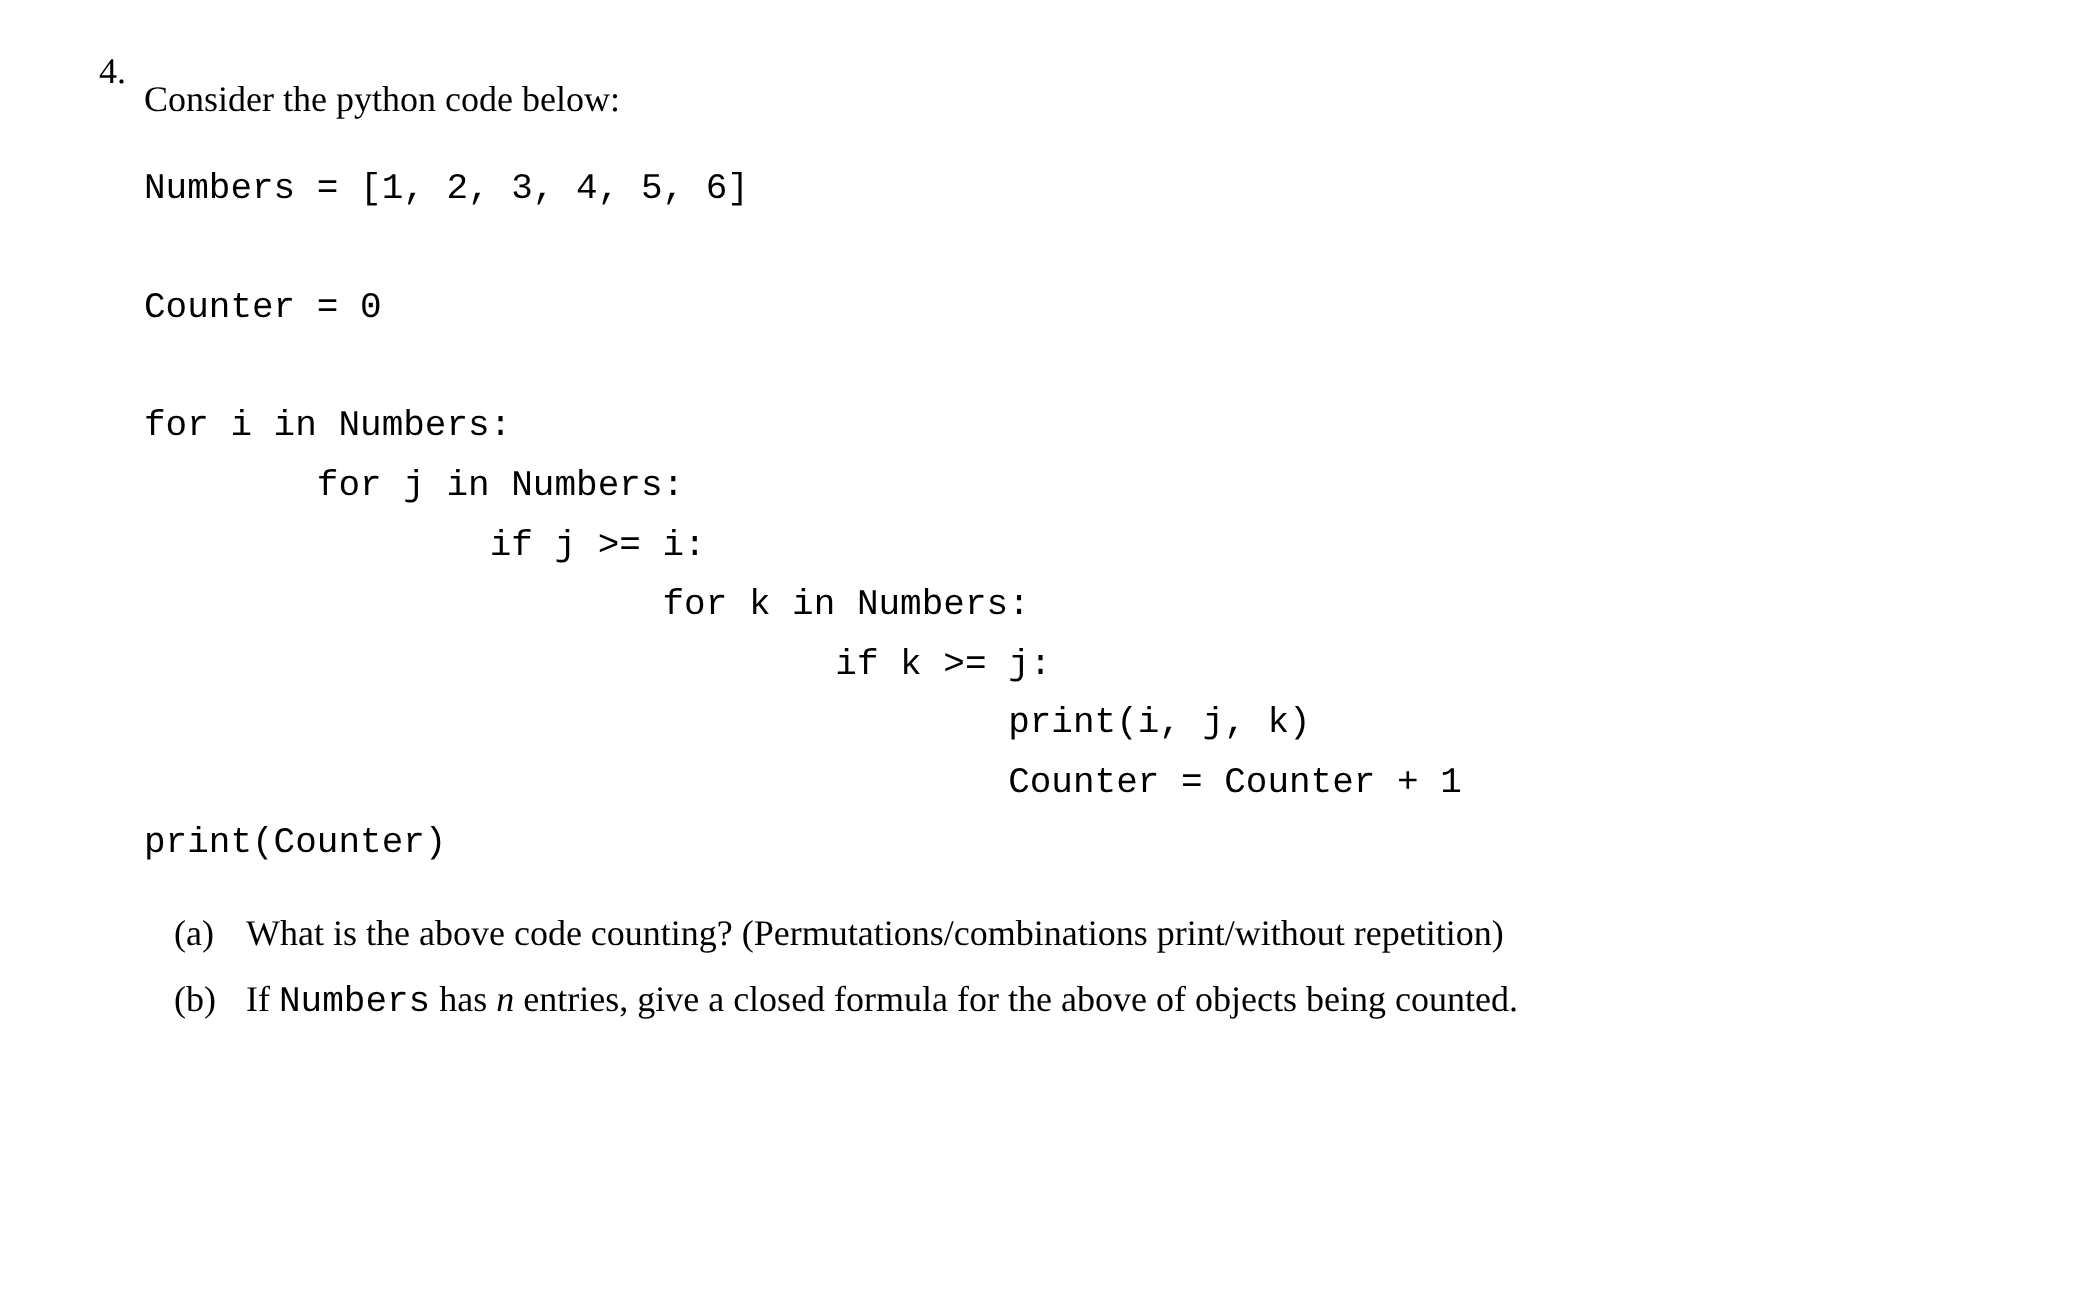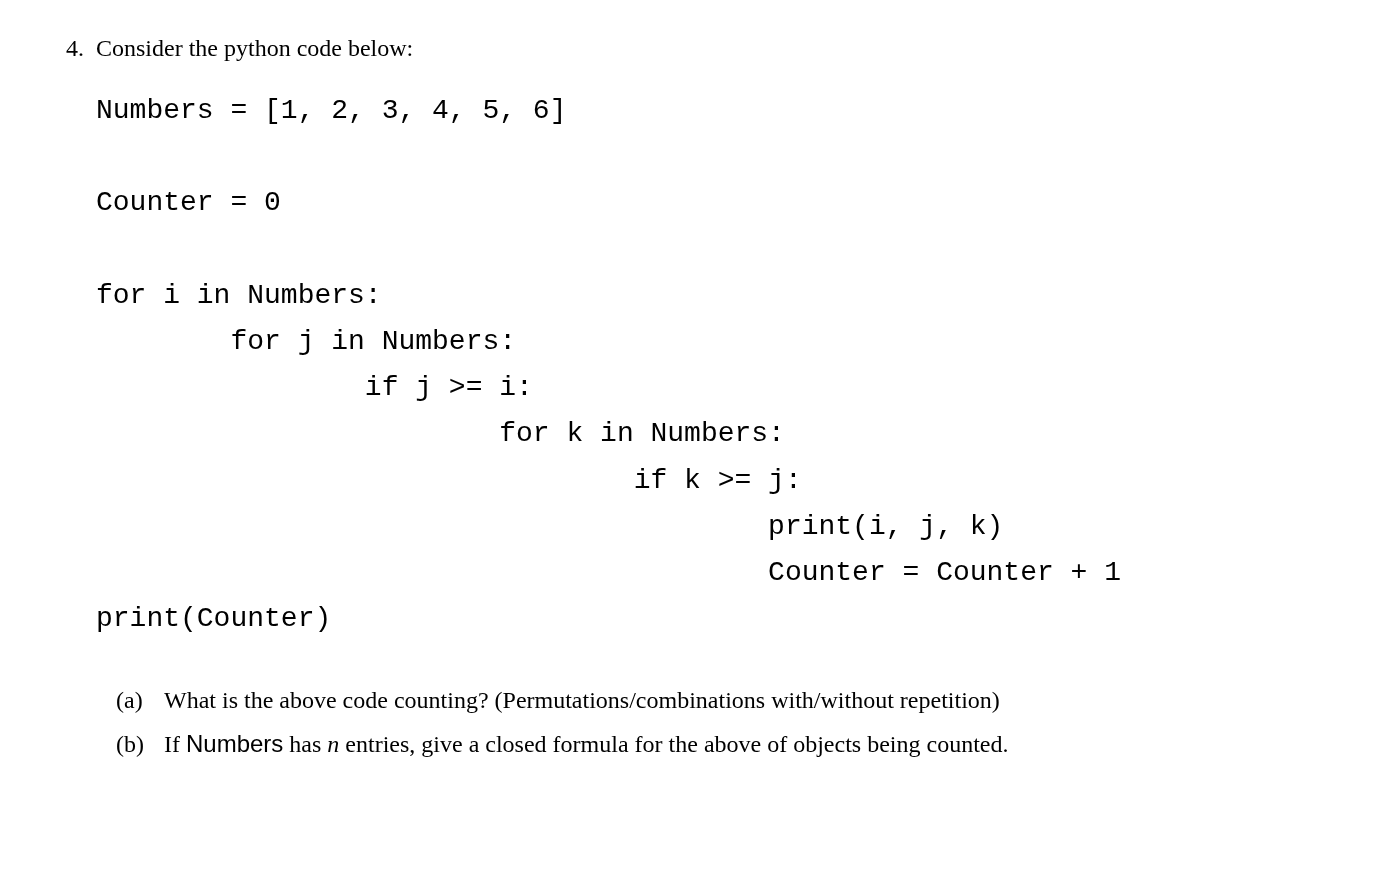--- a/index.html
+++ b/index.html
@@ -28,28 +28,29 @@
       text-align: right;
       padding-right: 12px;
     }
     
     .problem-content {
       flex: 1;
     }
     
     .intro-text {
       margin-bottom: 22px;
+      margin-top: 19px;
     }
     
     .code-block {
       font-family: 'Courier New', 'Latin Modern Mono', monospace;
-      font-size: 28px;
+      font-size: 24px;
       line-height: 1.65;
       white-space: pre;
-      margin-bottom: 40px;
+      margin-bottom: 23px;
     }
     
     .sub-problems {
       padding-left: 20px;
     }
     
     .sub-problem {
       display: flex;
       align-items: flex-start;
       margin-bottom: 8px;
@@ -58,21 +59,21 @@
     .sub-label {
       min-width: 48px;
     }
     
     .sub-content {
       flex: 1;
       text-align: justify;
     }
     
     .tt {
-      font-family: Liberation Sans, sans-serif;
+      font-family: Liberation Mono, monospace;
     }
     
     .italic {
       font-style: italic;
     }
   </style>
 </head>
 <body>
 
 <div class="problem">
@@ -87,21 +88,21 @@
         for j in Numbers:
                 if j &gt;= i:
                         for k in Numbers:
                                 if k &gt;= j:
                                         print(i, j, k)
                                         Counter = Counter + 1
 print(Counter)</div>
     <div class="sub-problems">
       <div class="sub-problem">
         <div class="sub-label">(a)</div>
-        <div class="sub-content">What is the above code counting?  (Permutations/combinations with/without repetition)</div>
+        <div class="sub-content">What is the above code counting?  (Permutations/combinations print/without repetition)</div>
       </div>
       <div class="sub-problem">
         <div class="sub-label">(b)</div>
         <div class="sub-content">
           <span>If </span><span class="tt">Numbers</span><span> has </span><span class="italic">n</span><span> entries, give a closed formula for the above of objects being counted.</span>
         </div>
       </div>
     </div>
   </div>
 </div>

